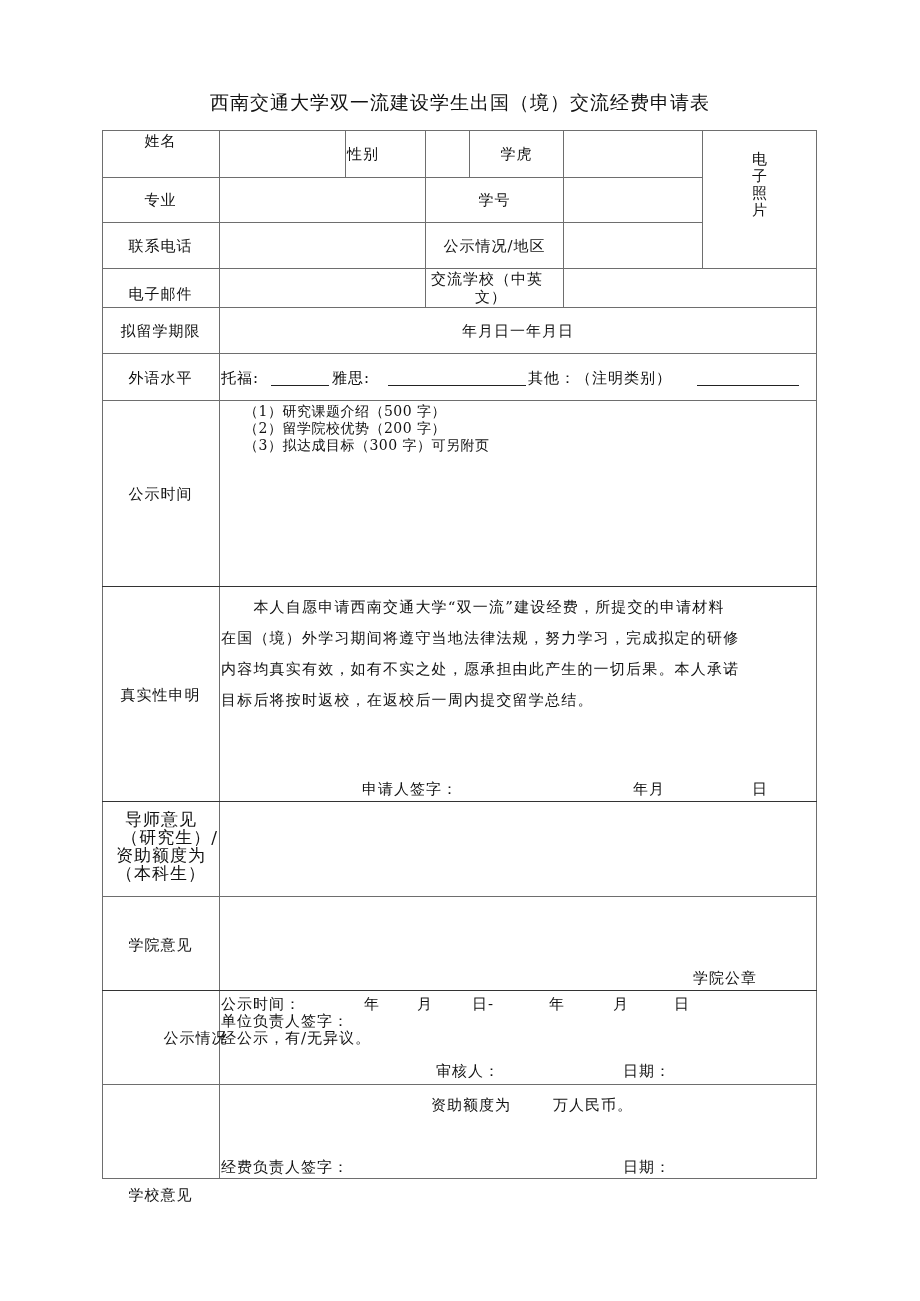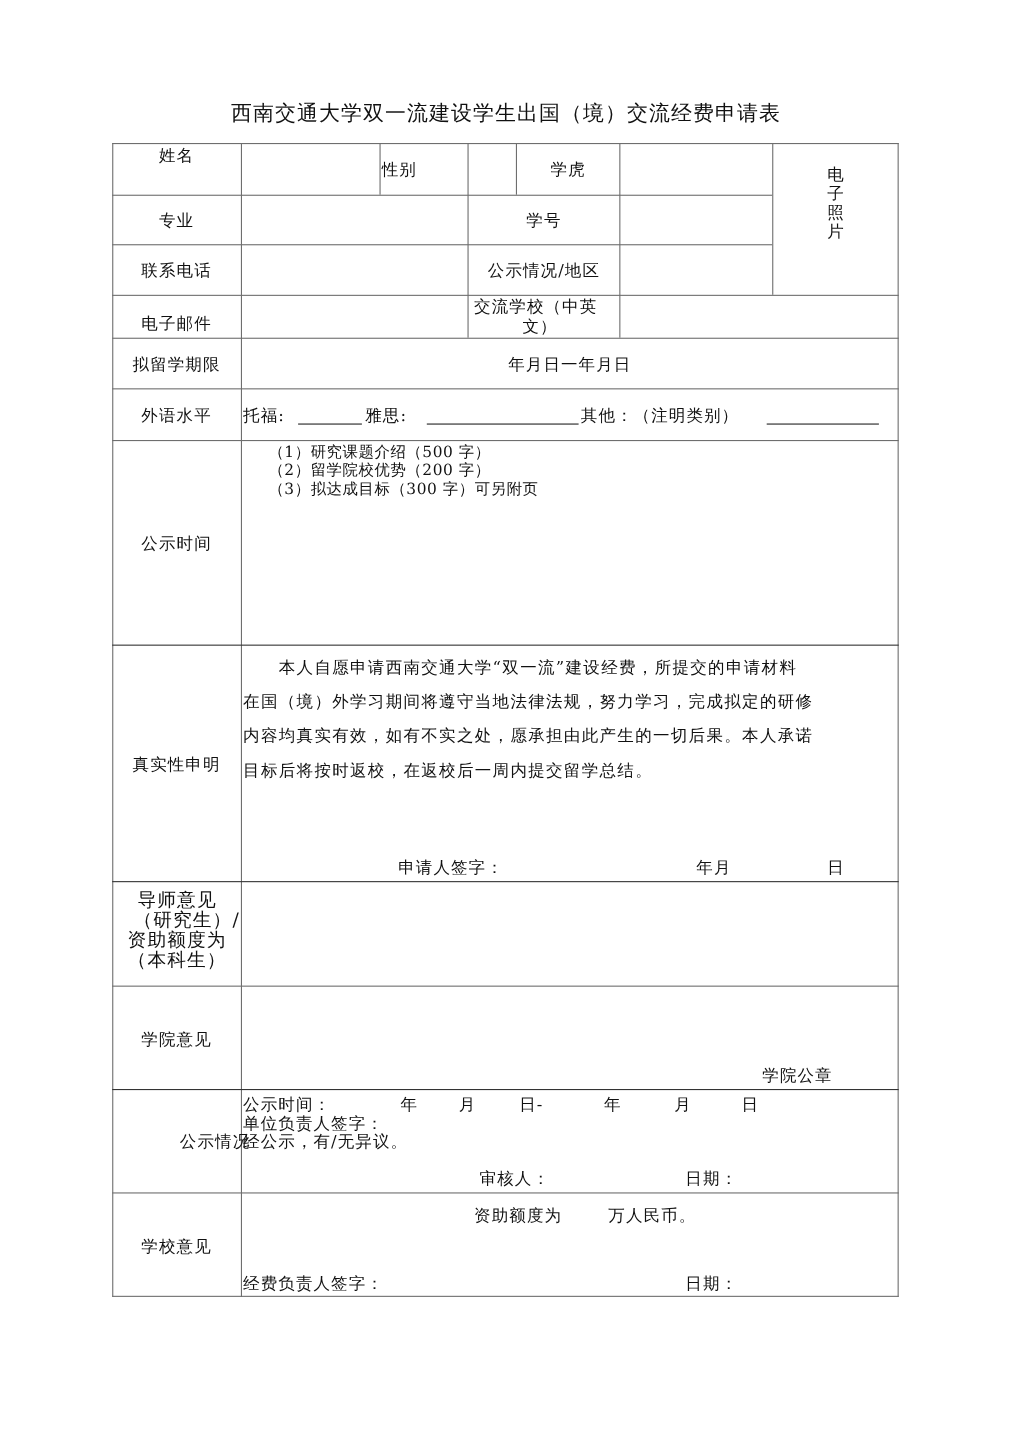--- a/index.html
+++ b/index.html
@@ -131,18 +131,18 @@
 <div class="t" style="left:364px;top:995px;">年</div>
 <div class="t" style="left:417px;top:995px;">月</div>
 <div class="t" style="left:472px;top:995px;">日-</div>
 <div class="t" style="left:549px;top:995px;">年</div>
 <div class="t" style="left:613px;top:995px;">月</div>
 <div class="t" style="left:674px;top:995px;">日</div>
 <div class="t" style="left:221px;top:1029px;">经公示，有/无异议。</div>
 <div class="t" style="left:436px;top:1062px;">审核人：</div>
 <div class="t" style="left:623px;top:1062px;">日期：</div>
 
-<div class="t ctr" style="left:102px;top:1124px;width:117px;">学校意见</div>
+<div class="t ctr" style="left:102px;top:1186px;width:117px;">学校意见</div>
 <div class="t" style="left:391px;top:1096px;margin-left:40px;">资助额度为</div>
 <div class="cell" style="left:485px;top:1092px;width:66px;height:24px;"></div>
 <div class="t" style="left:553px;top:1096px;">万人民币。</div>
 <div class="t" style="left:221px;top:1158px;">经费负责人签字：</div>
 <div class="t" style="left:623px;top:1158px;">日期：</div>
 
 </body></html>

